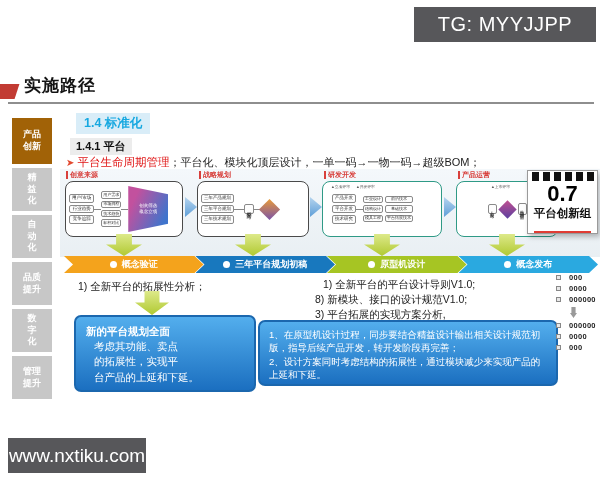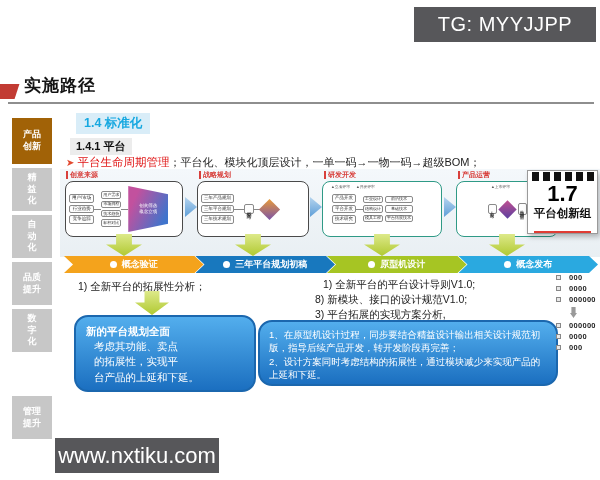--- a/index.html
+++ b/index.html
@@ -3,22 +3,22 @@
 <meta charset="utf-8">
 <style>
   * { margin:0; padding:0; box-sizing:border-box; }
   html,body { background:#fff; }
   body { font-family:"Liberation Sans","DejaVu Sans",sans-serif; }
   .stage { position:relative; width:600px; height:480px; background:#fff; overflow:hidden; }
   .prelines { white-space:pre-line; }
 
   .tg-banner { position:absolute; left:414px; top:7px; width:182px; height:35px; background:#57575a;
     color:#fff; font-size:20px; display:flex; align-items:center; justify-content:center; letter-spacing:.5px; }
-  .wm-banner { position:absolute; left:8px; top:438px; width:164px; height:35px; background:#57575a;
-    color:#fff; font-size:22px; display:flex; align-items:center; justify-content:center;margin-left:47px; }
+  .wm-banner { position:absolute; left:8px; top:438px; width:138px; height:35px; background:#57575a;
+    color:#fff; font-size:19px; display:flex; align-items:center; justify-content:center; }
 
   .title-accent { position:absolute; left:-5px; top:84px; width:22px; height:15px; background:#c23b33; transform:skewX(-18deg); }
   .page-title { position:absolute; left:24px; top:74px; font-size:17px; font-weight:bold; color:#141414; letter-spacing:1px; }
   .divider { position:absolute; left:8px; top:102px; width:586px; height:2px; background:#8e8e8e; }
 
   .tab { position:absolute; left:12px; width:40px; background:#c7c7c7; color:#fff; font-size:9px; font-weight:bold;
     display:flex; align-items:center; justify-content:center; text-align:center; line-height:1.3; white-space:pre-line; }
   .tab.active { background:#a16207; }
 
   .h-section { position:absolute; left:76px; top:113px; background:#d9edf8; color:#16a8e0; font-size:12.5px;
@@ -66,21 +66,21 @@
   .seg { flex:1; display:flex; align-items:center; justify-content:center; color:#fff; font-size:9px; font-weight:bold;
     white-space:nowrap; clip-path:polygon(0 0,calc(100% - 9px) 0,100% 50%,calc(100% - 9px) 100%,0 100%,9px 50%); }
   .seg + .seg { margin-left:-8px; }
   .seg .dot { width:7px; height:7px; border-radius:50%; background:#fff; margin-right:5px; flex:0 0 auto; }
   .seg1 { background:#1878be; } .seg2 { background:#f4a31c; } .seg3 { background:#a6c523; } .seg4 { background:#2aa9e0; }
 
   .note-left { position:absolute; left:78px; top:280px; font-size:10.5px; color:#222; }
   .notes-right { position:absolute; left:315px; top:277px; font-size:10.5px; color:#222; line-height:15px; }
   .notes-right div:first-child { padding-left:8px; }
 
-  .bluecard { position:absolute; border-radius:14px; border:2px solid #1b67ae; color:#fff;
+  .bluecard { position:absolute; border-radius:7px; border:2px solid #1b67ae; color:#fff;
     background:linear-gradient(180deg,#53aeed,#1b6fc0); }
   .card-left { left:74px; top:315px; width:182px; height:77px; padding:7px 10px; font-size:10.5px; line-height:1.45; }
   .card-left .t { font-weight:bold; }
   .card-right { left:258px; top:320px; width:300px; height:66px; padding:6px 9px; font-size:9.5px; line-height:1.4; }
 
   .bom { position:absolute; left:556px; top:272px; width:44px; }
   .bom-row { display:flex; align-items:center; gap:8px; height:11px; }
   .bom-row .ic { width:5px; height:5px; border:0.5px solid #888; background:#e8e8e8; flex:0 0 auto; }
   .bom-row .z { font-size:7.5px; font-weight:bold; color:#222; letter-spacing:.3px; }
   .bom-arrow { width:7px; height:11px; background:#9a9a9a; clip-path:polygon(20% 0,80% 0,80% 55%,100% 55%,50% 100%,0 55%,20% 55%);
@@ -103,21 +103,21 @@
 益
 化</div>
   <div class="tab" style="top:215px;height:43px;">自
 动
 化</div>
   <div class="tab" style="top:262px;height:43px;">品质
 提升</div>
   <div class="tab" style="top:309px;height:43px;">数
 字
 化</div>
-  <div class="tab" style="top:356px;height:43px;margin-top:40px;">管理
+  <div class="tab" style="top:356px;height:43px;">管理
 提升</div>
 
   <div class="h-section">1.4 标准化</div>
   <div class="h-sub">1.4.1 平台</div>
   <div class="bullet-line">
     <span class="marker">➤</span><span class="hl">平台生命周期管理</span><span>；平台化、模块化顶层设计，一单一码→一物一码→超级BOM；</span>
   </div>
 
   <div class="diagram-bg"></div>
 
@@ -193,21 +193,21 @@
   <div class="callout">
     <div class="comb">
       <span></span>
         <span></span>
         <span></span>
         <span></span>
         <span></span>
         <span></span>
     </div>
     <div class="redbar"></div>
-    <div class="callout-num">1.7</div>
+    <div class="callout-num">0.7</div>
     <div class="callout-lbl">平台创新组</div>
   </div>
 
   <div class="garrow" style="left:106px;top:234px;"></div>
   <div class="garrow" style="left:235px;top:234px;"></div>
   <div class="garrow" style="left:364px;top:234px;"></div>
   <div class="garrow" style="left:489px;top:234px;"></div>
 
   <div class="timeline">
     <div class="seg seg2">

